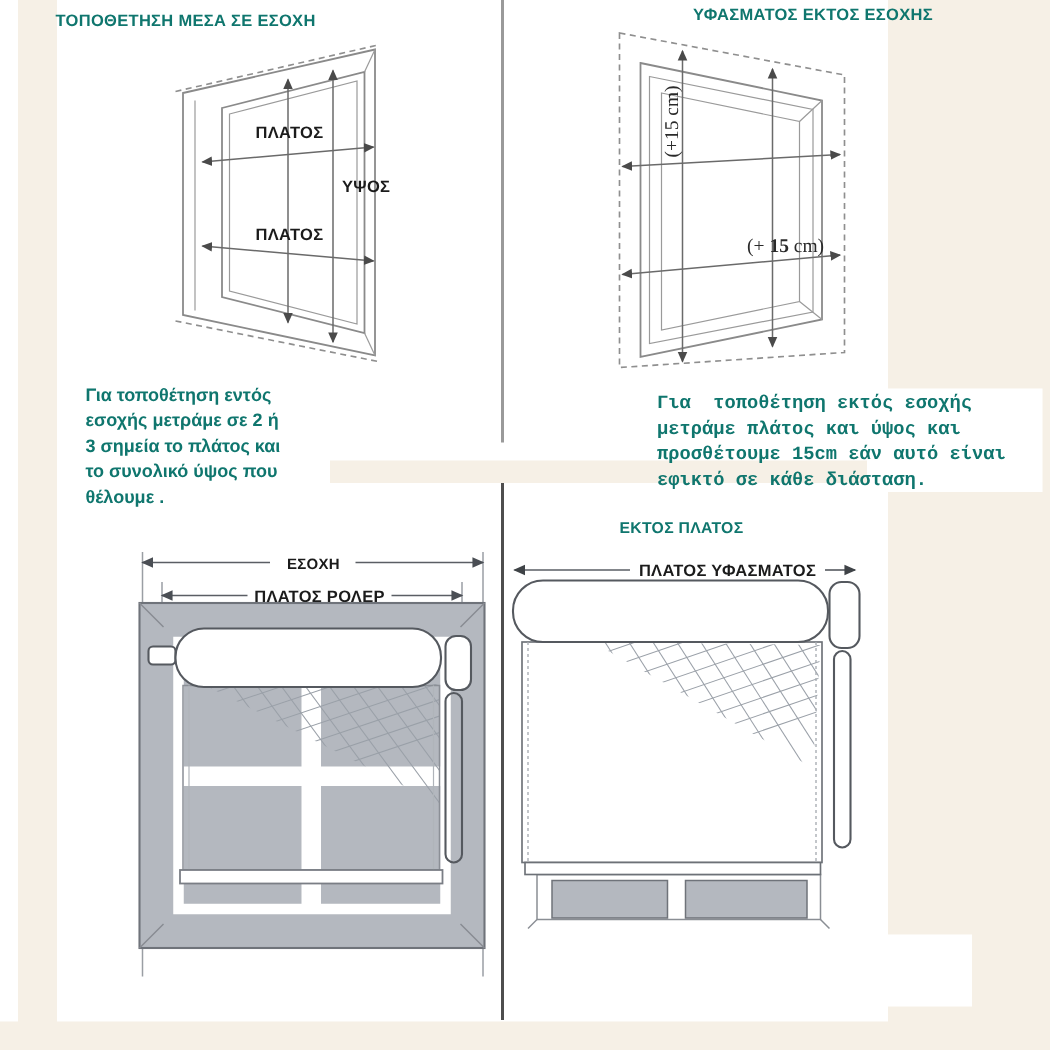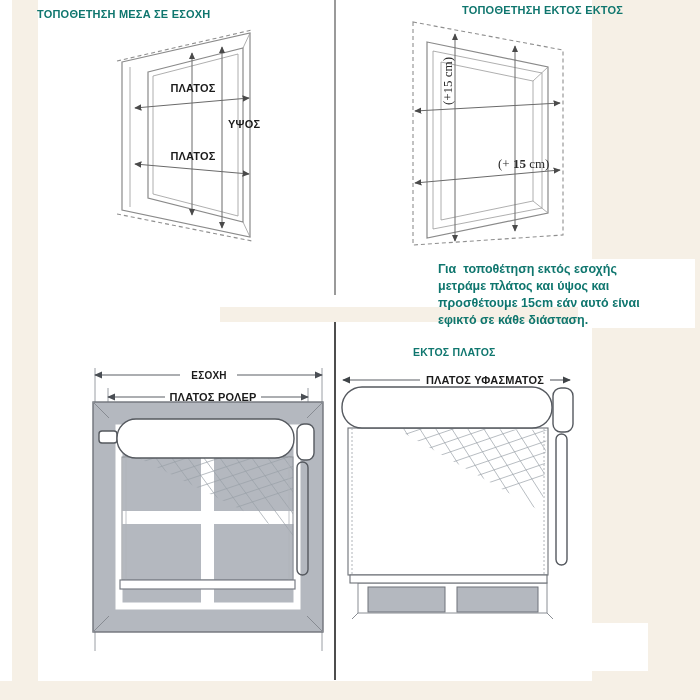--- a/index.html
+++ b/index.html
@@ -68,22 +68,27 @@
       <line class="dim" x1="30" y1="80" x2="144" y2="70" marker-start="url(#tlA)" marker-end="url(#tlA)"></line>
       <line class="dim" x1="30" y1="136" x2="144" y2="146" marker-start="url(#tlA)" marker-end="url(#tlA)"></line>
       <line class="dim" x1="87" y1="25" x2="87" y2="187" marker-start="url(#tlA)" marker-end="url(#tlA)"></line>
       <line class="dim" x1="117" y1="19" x2="117" y2="200" marker-start="url(#tlA)" marker-end="url(#tlA)"></line>
     </g>
     <text class="lbl" x="88" y="64" text-anchor="middle">ΠΛΑΤΟΣ</text>
     <text class="lbl" x="88" y="132" text-anchor="middle">ΠΛΑΤΟΣ</text>
     <text class="lbl" x="123" y="100" text-anchor="start">ΥΨΟΣ</text>
   </svg>
 
-
-  <div class="title" style="left:462px; top:4px; font-size:11px;">ΤΟΠΟΘΕΤΗΣΗ ΕΚΤΟΣ ΕΚΤΟΣ</div>
+  <div class="note" style="left:57px; top:255px; font-size:12px; line-height:17px;">Για τοποθέτηση εντός
+εσοχής μετράμε σε 2 ή
+3 σημεία το πλάτος και
+το συνολικό ύψος που
+θέλουμε .</div>
+
+  <div class="title" style="left:462px; top:4px; font-size:11px;">ΥΦΑΣΜΑΤΟΣ ΕΚΤΟΣ ΕΣΟΧΗΣ</div>
 
   <svg style="left:405px; top:18px;" width="170" height="235" viewBox="0 0 170 235">
     <defs>
       <marker id="trA" viewBox="0 0 10 10" refX="8" refY="5" markerWidth="8" markerHeight="8" orient="auto-start-reverse">
         <path d="M0,1 L9,5 L0,9 z" fill="#4a4a4a"></path>
       </marker>
     </defs>
     <g>
       <polygon class="dashed" points="8,4 158,32 158,217 8,227"></polygon>
       <polygon class="sketch" points="22,24 143,49 143,195 22,220"></polygon>
@@ -95,21 +100,21 @@
     <g>
       <line class="dim" x1="50" y1="16" x2="50" y2="223" marker-start="url(#trA)" marker-end="url(#trA)"></line>
       <line class="dim" x1="110" y1="28" x2="110" y2="213" marker-start="url(#trA)" marker-end="url(#trA)"></line>
       <line class="dim" x1="10" y1="93" x2="155" y2="85" marker-start="url(#trA)" marker-end="url(#trA)"></line>
       <line class="dim" x1="10" y1="165" x2="155" y2="152" marker-start="url(#trA)" marker-end="url(#trA)"></line>
     </g>
     <text class="serif-lbl" x="43" y="67" text-anchor="middle" transform="rotate(-90 43 63)">(+15 cm)</text>
     <text class="serif-lbl" x="93" y="150"><tspan>(+ </tspan><tspan style="font-weight:bold">15</tspan><tspan> cm)</tspan></text>
   </svg>
 
-  <div class="note" style="left:438px; top:261px; font-size:12.5px; line-height:17px;">Για  τοποθέτηση εκτός εσοχής
+  <div class="note" style="left:438px; top:261px; font-size:12.5px; line-height:17px;font-family:Liberation Mono, monospace;">Για  τοποθέτηση εκτός εσοχής
 μετράμε πλάτος και ύψος και
 προσθέτουμε 15cm εάν αυτό είναι
 εφικτό σε κάθε διάσταση.</div>
 
   <svg style="left:85px; top:356px;" width="245" height="302" viewBox="0 0 245 302">
     <defs>
       <marker id="blA" viewBox="0 0 10 10" refX="8" refY="5" markerWidth="8" markerHeight="8" orient="auto-start-reverse">
         <path d="M0,1 L9,5 L0,9 z" fill="#4a4e54"></path>
       </marker>
       <clipPath id="blClip">

